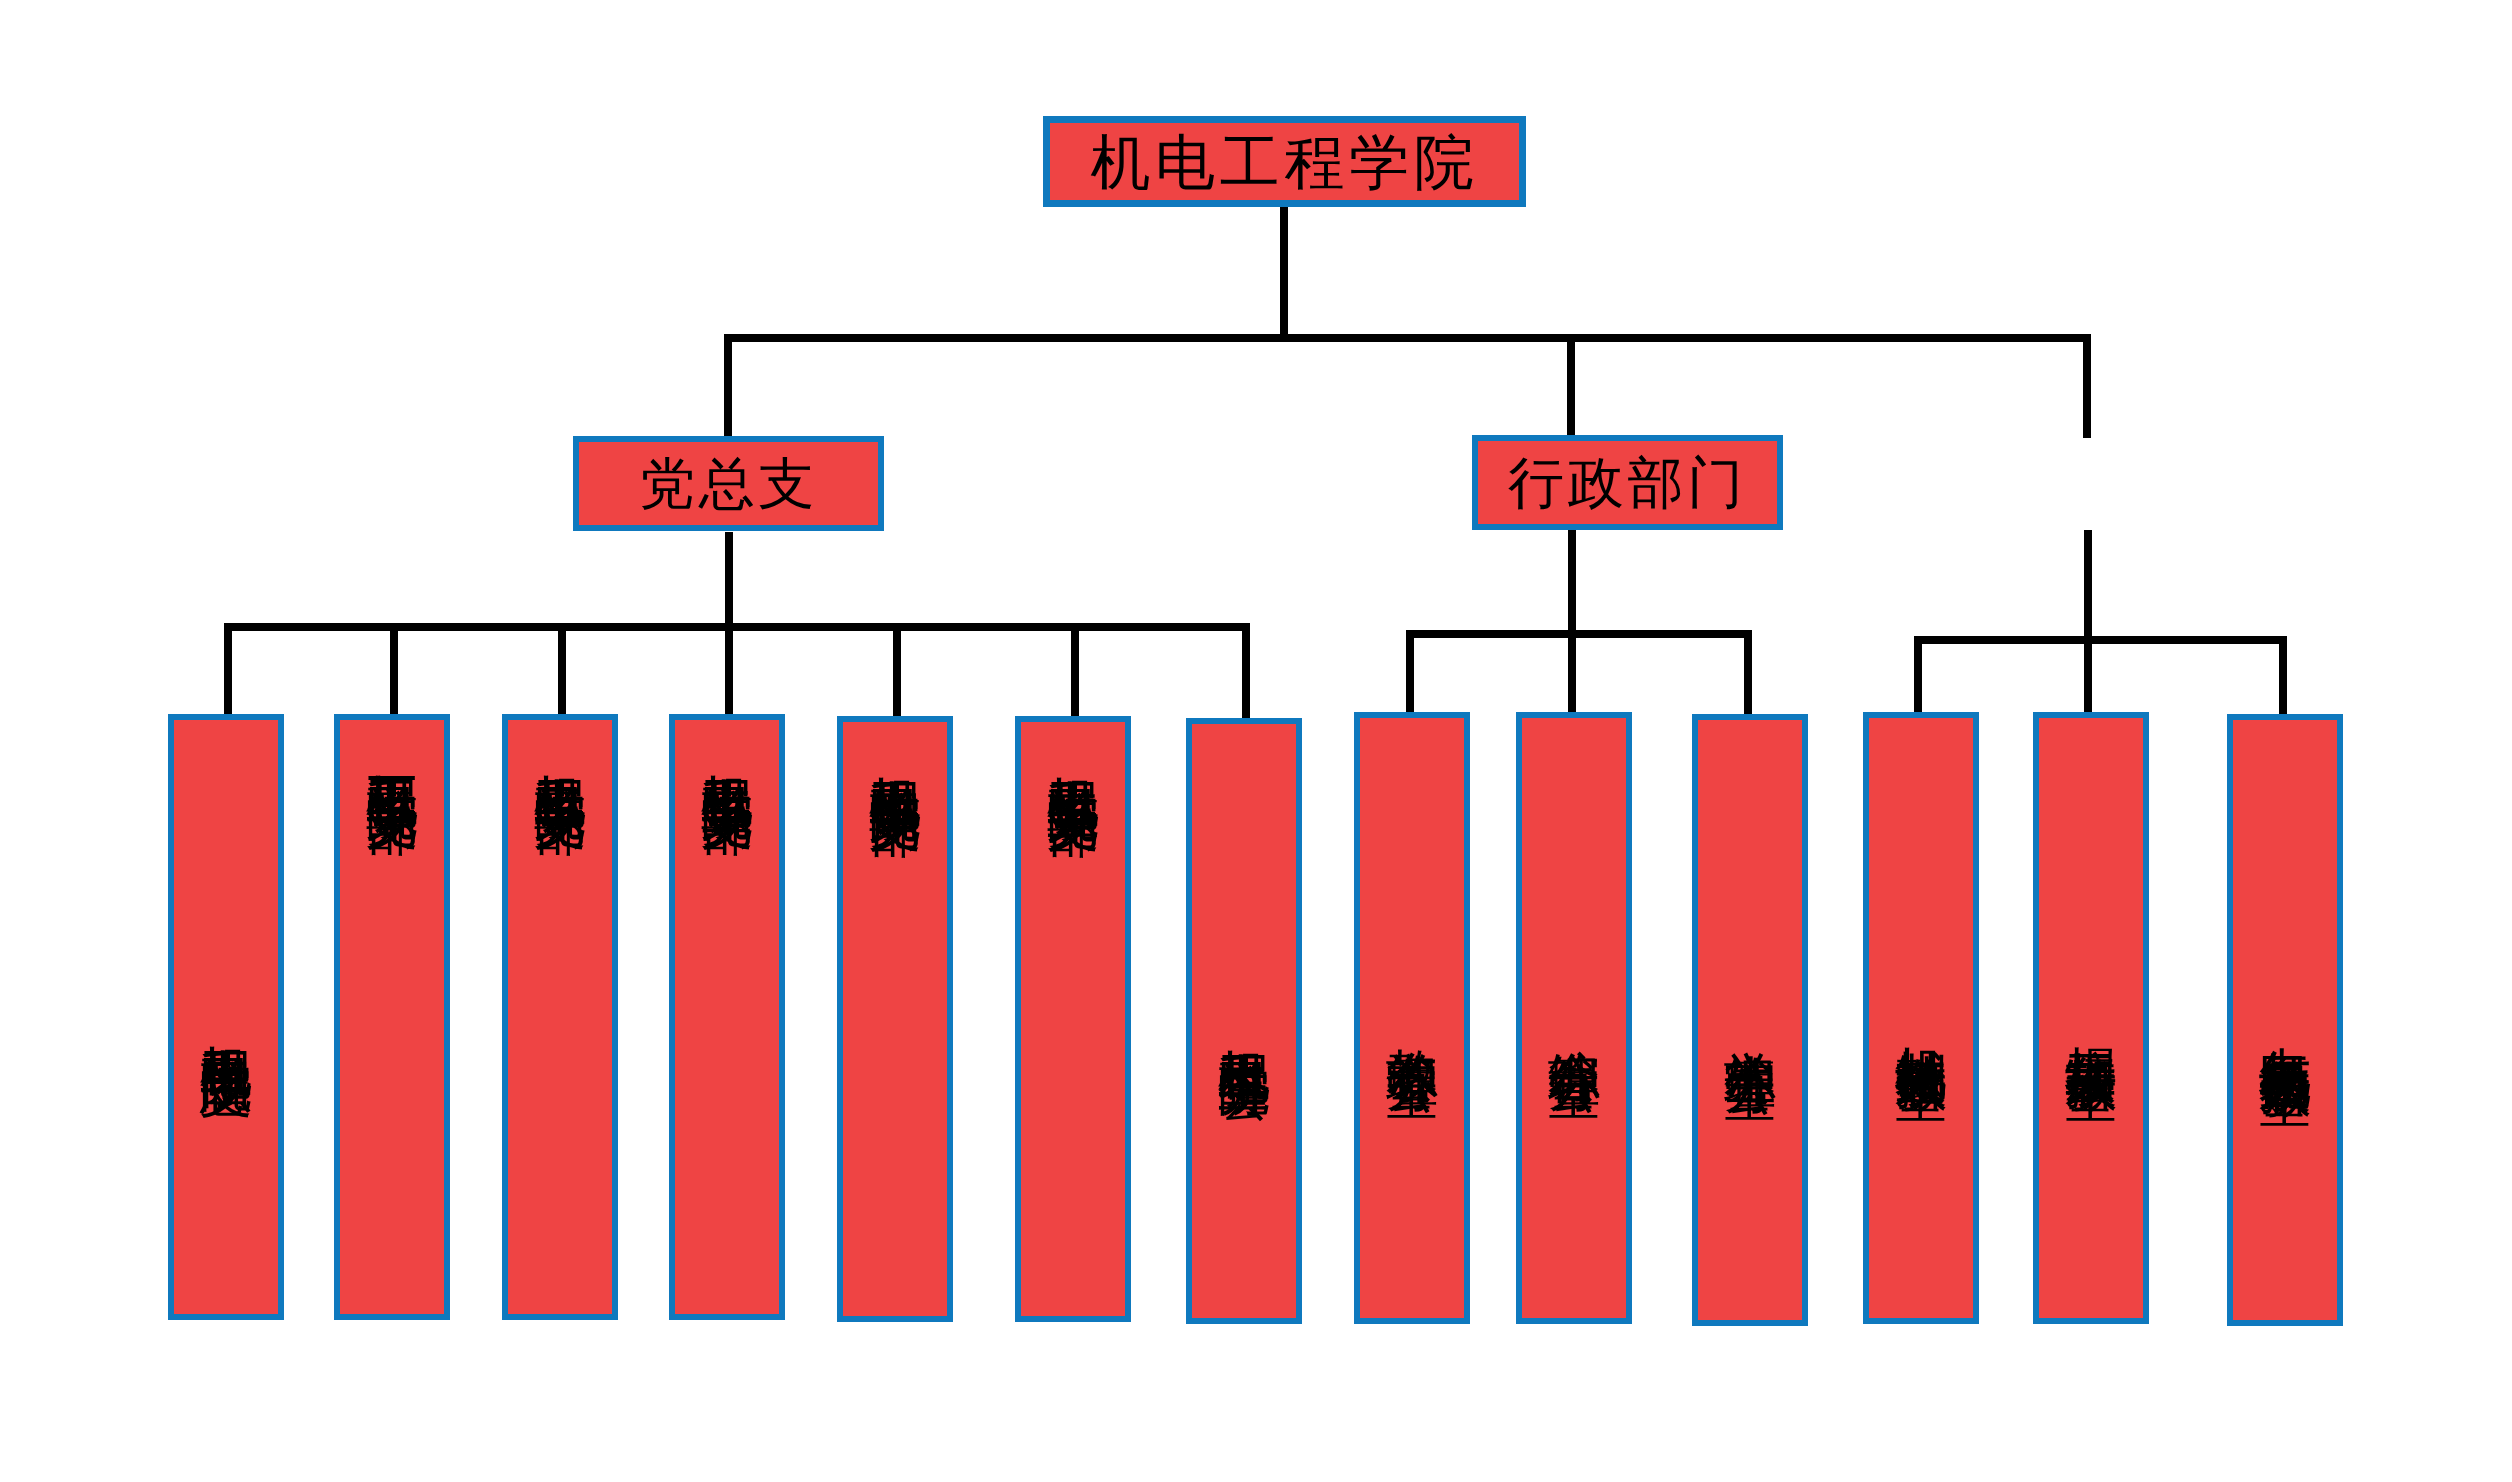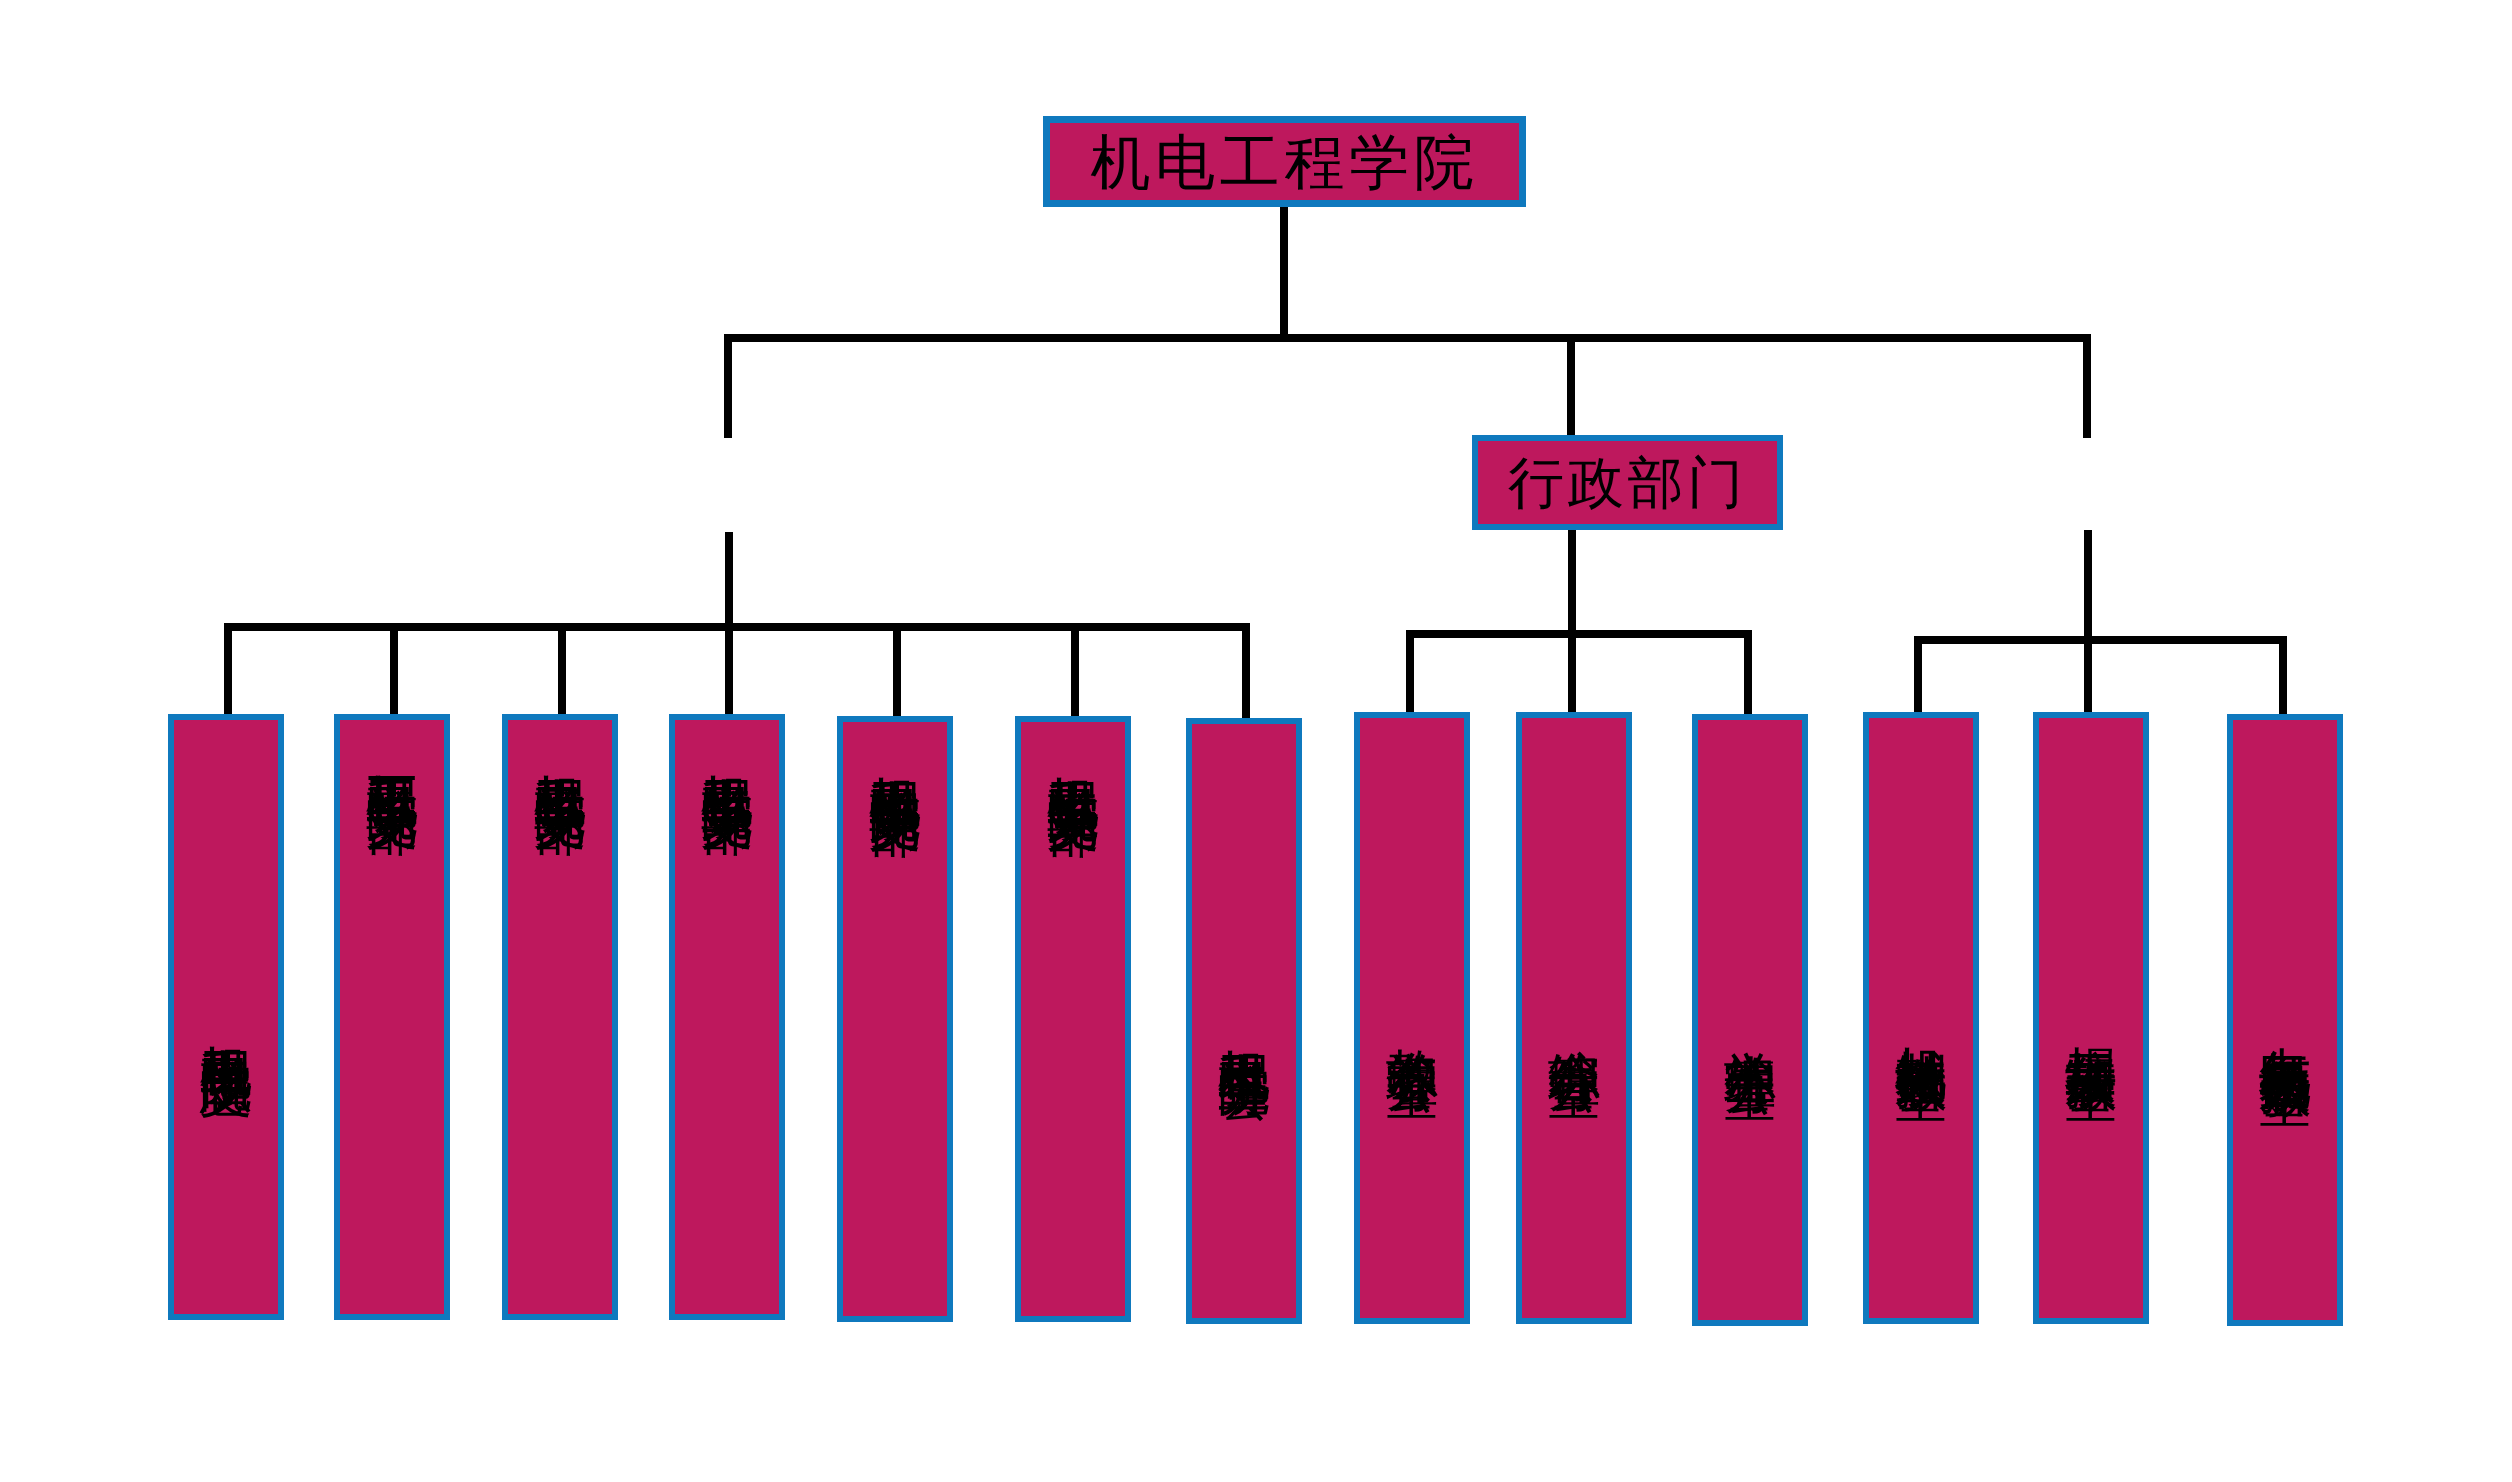--- a/index.html
+++ b/index.html
@@ -15,21 +15,21 @@
     width: 2512px;
     height: 1483px;
     background: #ffffff;
     overflow: hidden;
   }
 
   
   .node {
     position: absolute;
     box-sizing: border-box;
-    background: #be185d;
+    background: #ef4444;
     border: 6.5px solid #0F79BE;
     display: flex;
     align-items: center;
     justify-content: center;
     z-index: 3;
   }
   .node .node-label {
     color: #000000;
     line-height: 1.0;
     text-align: center;
@@ -88,20 +88,23 @@
   </div>
 
   <div class="conn v" style="left:1280px; top:207px; width:7.5px; height:131px;"></div>
 
   <div class="conn h" style="left:724px; top:334px; width:1367px; height:8.4px;"></div>
 
   <div class="conn v" style="left:724px; top:334px; width:7.5px; height:104px;"></div>
   <div class="conn v" style="left:1567px; top:334px; width:7.5px; height:104px;"></div>
   <div class="conn v" style="left:2083px; top:334px; width:7.5px; height:104px;"></div>
 
+  <div class="node horiz" style="left:573px; top:436px; width:311px; height:95px;">
+    <span class="node-label">党总支</span>
+  </div>
 
   <div class="node horiz" style="left:1472px; top:435px; width:311px; height:95px;">
     <span class="node-label">行政部门</span>
   </div>
 
 
   <div class="conn v" style="left:725px; top:532px; width:7.5px; height:99px;"></div>
   <div class="conn h" style="left:224px; top:623px; width:1026px; height:8.4px;"></div>
   <div class="conn v" style="left:224px; top:623px; width:7.5px; height:93px;"></div>
   <div class="conn v" style="left:390px; top:623px; width:7.5px; height:93px;"></div>

